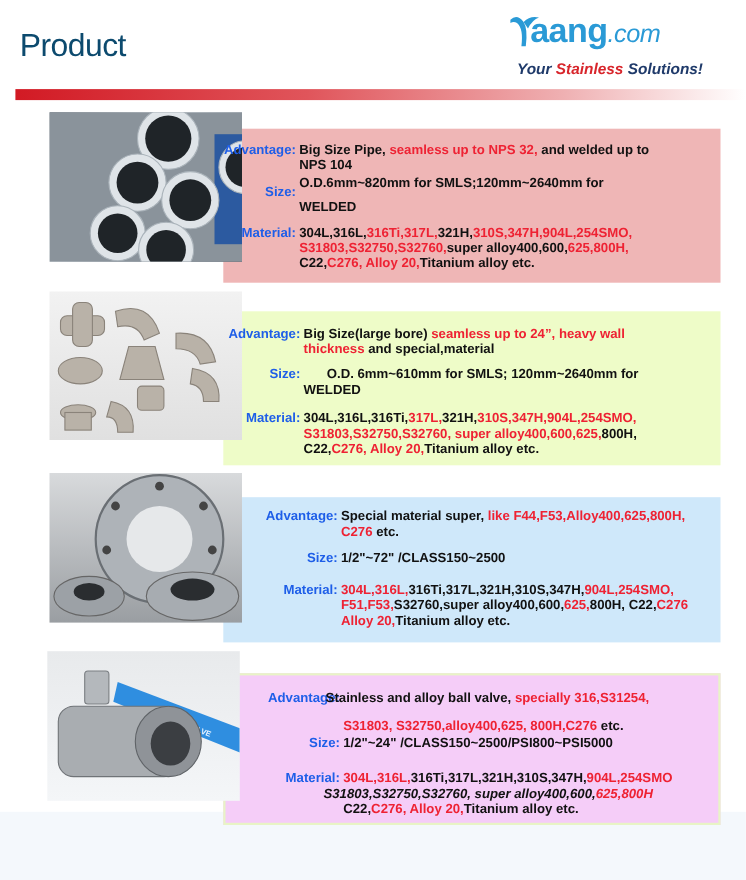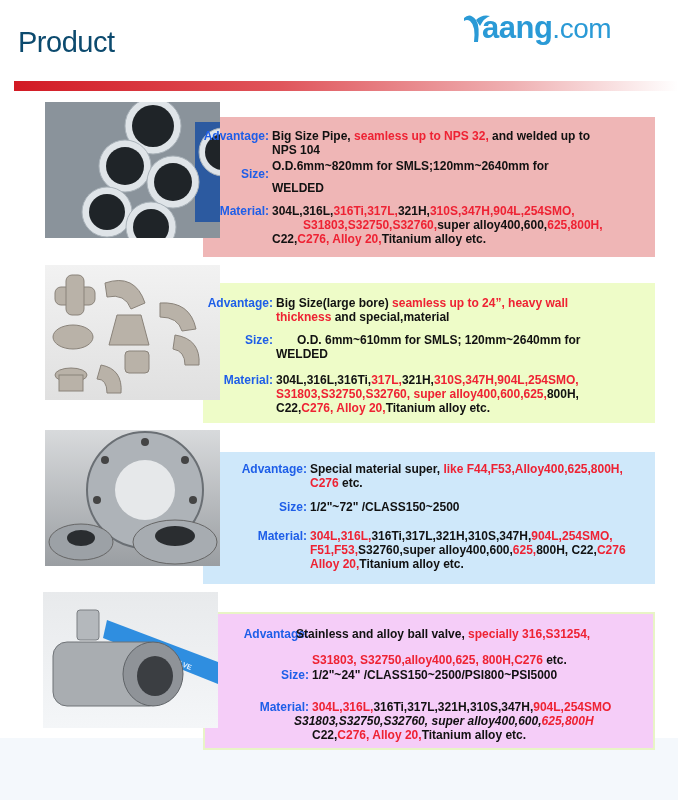--- a/index.html
+++ b/index.html
@@ -1,21 +1,21 @@
 <!DOCTYPE html>
 <html><head>
 <meta charset="utf-8">
 <style>
   html,body{margin:0;padding:0;}
   body{width:678px;height:800px;background:#fff;position:relative;overflow:hidden;font-family:"Liberation Sans",sans-serif;}
   .bottom-bg{position:absolute;left:0;top:738px;width:678px;height:62px;background:#f4f8fc;}
   .title{position:absolute;left:18px;top:26px;font-size:29px;color:#0c4a6e;letter-spacing:-0.5px;}
   .logo{position:absolute;left:462px;top:6px;width:200px;height:70px;}
   .logo-word{position:absolute;left:20px;top:4px;font-size:31px;font-weight:bold;color:#2a9ad6;letter-spacing:-0.5px;}
-  .logo-word .com{font-weight:normal;font-size:28px;}
+  .logo-word .com{font-weight:normal;font-size:23px;font-style:italic;}
   .logo-mark{position:absolute;left:0;top:6px;width:30px;height:32px;}
   .tagline{position:absolute;left:8px;top:48px;font-size:14px;font-weight:bold;font-style:italic;color:#1f3a6a;white-space:nowrap;}
   .tagline .hl{color:#d8262c;}
   .rule{position:absolute;left:14px;top:81px;width:664px;height:10px;background:linear-gradient(to right,#d21a24 0%,#e0555b 40%,#efb0b2 75%,#ffffff 100%);}
   .photo{position:absolute;overflow:hidden;}
   .box{position:absolute;box-sizing:border-box;padding:0;}
   .row{position:absolute;font-size:12px;font-weight:bold;line-height:14px;color:#111;}
   .lbl{position:absolute;color:#1e5ee8;text-align:right;white-space:nowrap;}
   .val{position:absolute;white-space:nowrap;}
   .r{color:#ee2233;}
@@ -26,20 +26,21 @@
 <div class="bottom-bg"></div>
 
 <div class="title">Product</div>
 
 <div class="logo">
   <svg class="logo-mark" viewBox="0 0 30 32">
     <path d="M2 6 Q8 0 14 8 Q18 14 16 30 L12 30 Q14 14 8 9 Q5 7 2 9 Z" fill="#2a9ad6"></path>
     <path d="M14 8 Q20 2 28 4 Q22 6 18 14 Z" fill="#2a9ad6"></path>
   </svg>
   <div class="logo-word"><span>aang</span><span class="com">.com</span></div>
+  <div class="tagline"><span>Your </span><span class="hl">Stainless</span><span> Solutions!</span></div>
 </div>
 
 <div class="rule"></div>
 
 <div class="box" style="left:203px;top:117px;width:452px;height:140px;background:#efb6b6;"></div>
 <div class="photo" style="left:45px;top:102px;width:175px;height:136px;background:linear-gradient(135deg,#6d7780,#b9c1c7 40%,#5b6670 100%);">
   <svg width="175" height="136">
     <rect x="0" y="0" width="175" height="136" fill="#8a939b"></rect>
     <rect x="150" y="20" width="25" height="100" fill="#2c5aa0"></rect>
     <g fill="#dfe4e8" stroke="#aab3ba">
@@ -113,21 +114,21 @@
 
 <div id="rows">
     <div class="lbl row" style="right: 409px; top: 129px;">Advantage:</div>
     <div class="val row" style="left: 272px; top: 129px;"><span>Big Size Pipe, </span><span class="r">seamless up to NPS 32,</span><span> and welded up to</span></div>
     <div class="val row" style="left: 272px; top: 143px; text-align: right;"><span>NPS 104</span></div>
     <div class="lbl row" style="right: 409px; top: 167px;">Size:</div>
     <div class="val row" style="left: 272px; top: 159px;"><span>O.D.6mm~820mm for SMLS;120mm~2640mm for</span></div>
     <div class="val row" style="left: 272px; top: 181px;"><span>WELDED</span></div>
     <div class="lbl row" style="right: 409px; top: 204px;">Material:</div>
     <div class="val row" style="left: 272px; top: 204px;"><span>304L,316L,</span><span class="r">316Ti,317L,</span><span>321H,</span><span class="r">310S,347H,904L,254SMO,</span></div>
-    <div class="val row" style="left: 272px; top: 218px; margin-left: 31px;"><span class="r">S31803,S32750,S32760,</span><span>super alloy400,600,</span><span class="r">625,800H,</span></div>
+    <div class="val row" style="left: 272px; top: 218px;"><span class="r">S31803,S32750,S32760,</span><span>super alloy400,600,</span><span class="r">625,800H,</span></div>
     <div class="val row" style="left: 272px; top: 232px;"><span>C22,</span><span class="r">C276, Alloy 20,</span><span>Titanium alloy etc.</span></div>
     <div class="lbl row" style="right: 405px; top: 296px;">Advantage:</div>
     <div class="val row" style="left: 276px; top: 296px;"><span>Big Size(large bore) </span><span class="r">seamless up to 24”, heavy wall</span></div>
     <div class="val row" style="left: 276px; top: 310px;"><span class="r">thickness</span><span> and special,material</span></div>
     <div class="lbl row" style="right: 405px; top: 333px;">Size:</div>
     <div class="val row" style="left: 276px; top: 333px; margin-left: 21px;"><span>O.D. 6mm~610mm for SMLS; 120mm~2640mm for</span></div>
     <div class="val row" style="left: 276px; top: 347px;"><span>WELDED</span></div>
     <div class="lbl row" style="right: 405px; top: 373px;">Material:</div>
     <div class="val row" style="left: 276px; top: 373px;"><span>304L,316L,316Ti,</span><span class="r">317L,</span><span>321H,</span><span class="r">310S,347H,904L,254SMO,</span></div>
     <div class="val row" style="left: 276px; top: 387px;"><span class="r">S31803,S32750,S32760, super alloy400,600,625,</span><span>800H,</span></div>

